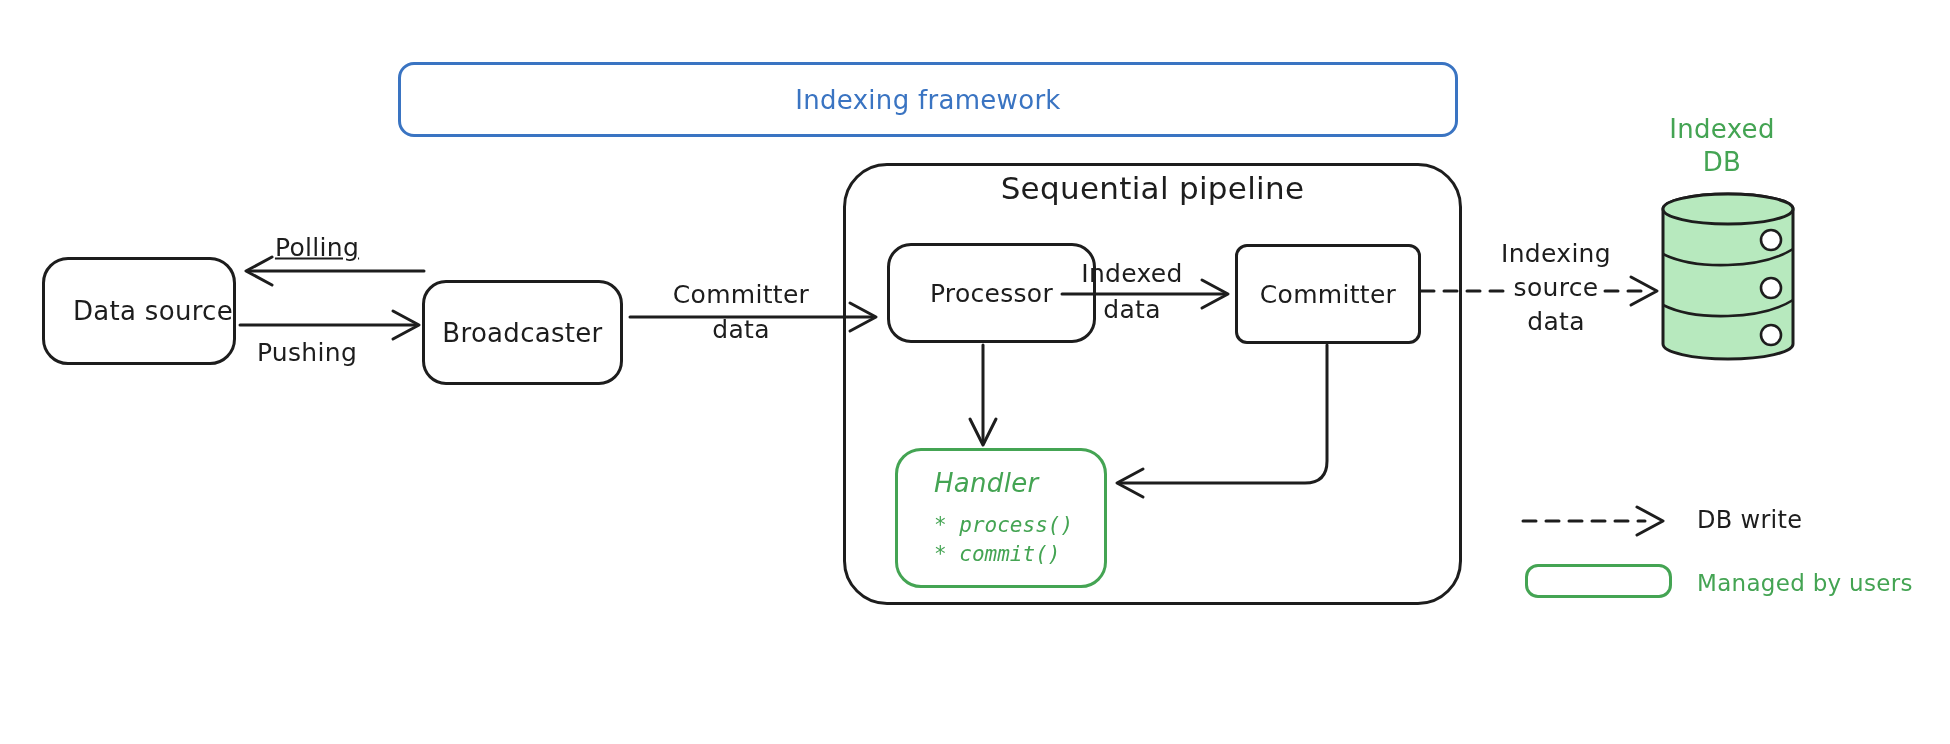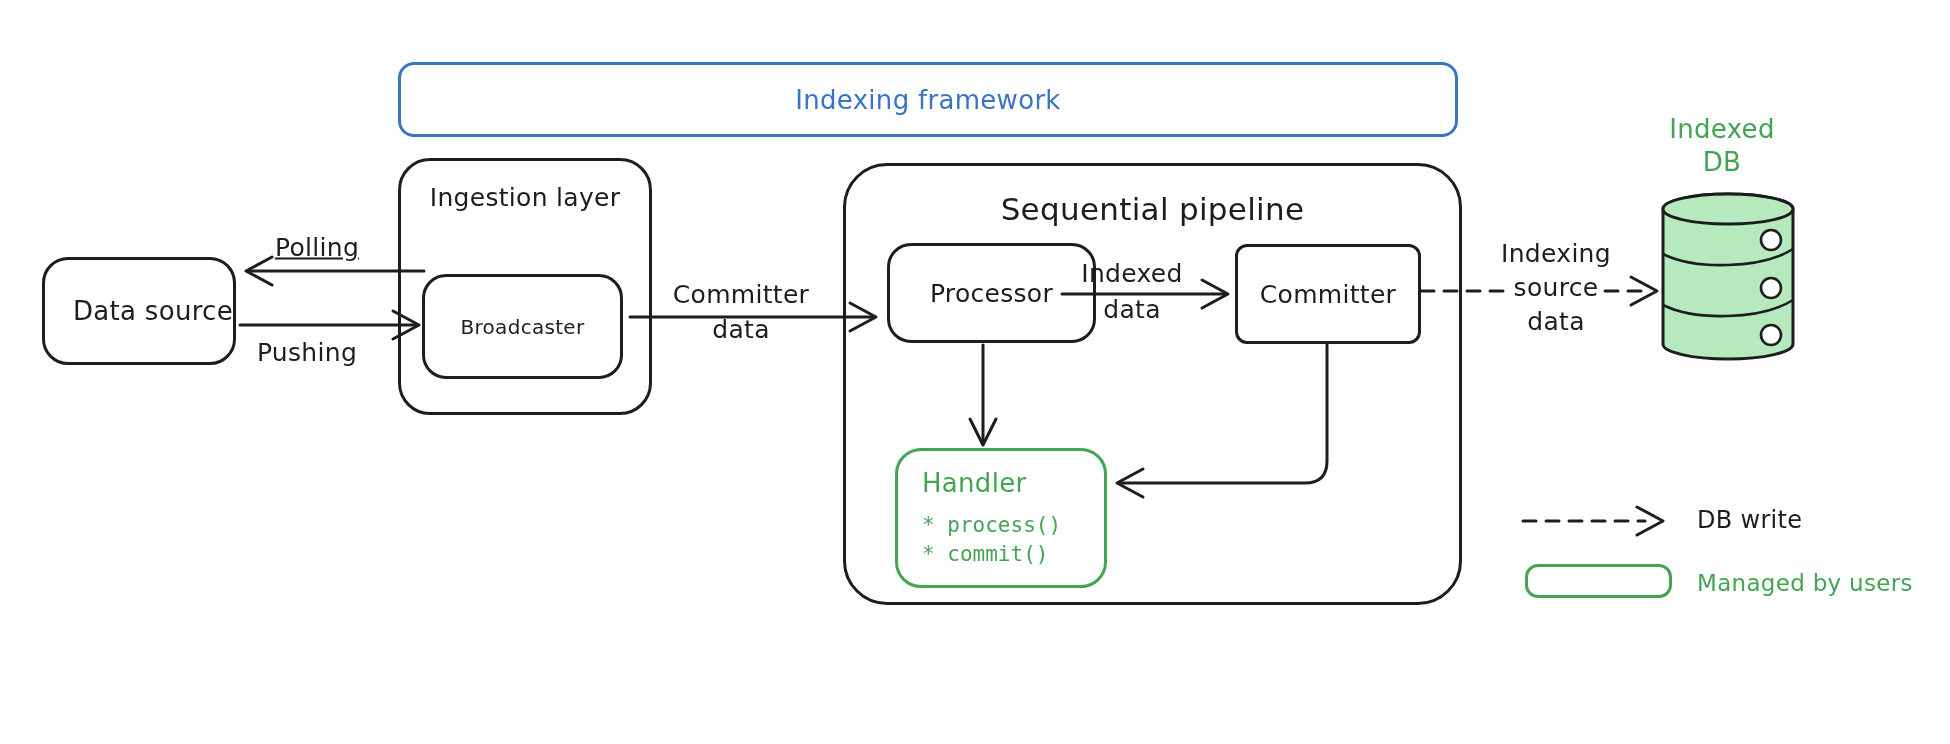--- a/index.html
+++ b/index.html
@@ -9,28 +9,28 @@
   #canvas{
     position:relative;width:1950px;height:744px;background:#fff;overflow:hidden;
     font-family:"DejaVu Sans", sans-serif;color:var(--ink);letter-spacing:.3px;
   }
   .box{position:absolute;border:3px solid var(--ink);background:transparent;box-sizing:border-box;}
   .center{display:flex;align-items:center;justify-content:center;}
   .framework{left:398px;top:62px;width:1060px;height:75px;border-color:var(--blue);border-radius:16px;}
   .framework .lbl{color:var(--blue);font-size:26px;}
   .ingestion{left:398px;top:158px;width:254px;height:257px;border-radius:32px;}
   .ingestion .lbl{margin-top:22px;text-align:center;font-size:25px;}
-  .broadcaster{left:422px;top:274px;width:201px;height:105px;border-radius:24px;font-size:20px;}
+  .broadcaster{left:422px;top:280px;width:201px;height:105px;border-radius:24px;font-size:26px;}
   .datasource{left:42px;top:257px;width:194px;height:108px;border-radius:26px;font-size:26px;justify-content:flex-end;}
   .pipeline{left:843px;top:163px;width:619px;height:442px;border-radius:44px;}
-  .pipeline .lbl{margin-top:25px;text-align:center;font-size:31px;}
+  .pipeline .lbl{margin-top:4px;text-align:center;font-size:31px;}
   .processor{left:887px;top:243px;width:209px;height:100px;border-radius:24px;font-size:25px;}
   .committer{left:1235px;top:244px;width:186px;height:100px;border-radius:12px;font-size:25px;}
   .handler{left:895px;top:448px;width:212px;height:140px;border-radius:26px;border-color:var(--green);}
-  .handler-inner{padding:17px 0 0 24px;}
+  .handler-inner{padding:17px 0 0 36px;font-style:italic;}
   .handler-title{color:var(--green);font-size:26px;line-height:30px;}
   .handler-methods{margin-top:13px;color:var(--green);
     font-family:"DejaVu Sans Mono", monospace;font-size:21px;line-height:29px;letter-spacing:0;}
   .edge-label{position:absolute;transform:translate(-50%,-50%);text-align:center;font-size:25px;white-space:nowrap;}
   .polling-label{left:317px;top:247px;text-decoration:underline;}
   .pushing-label{left:307px;top:352px;}
   .checkpoint-label{left:741px;top:312px;line-height:35px;}
   .indexed-label{left:1132px;top:292px;line-height:36px;}
   .batched-label{left:1556px;top:288px;line-height:34px;z-index:5;}
   .batched-label span{background:#fff;padding:0 5px;display:inline-block;}
@@ -49,23 +49,20 @@
 </style>
 </head>
 <body>
 
 <div id="canvas">
 
   <div class="box framework center">
     <div class="lbl">Indexing framework</div>
   </div>
 
-  <div class="box ingestion">
-    <div class="lbl">Ingestion layer</div>
-  </div>
   <div class="box broadcaster center">
     <span>Broadcaster</span>
   </div>
 
   <div class="box datasource center">
     <span>Data source</span>
   </div>
 
   <div class="box pipeline">
     <div class="lbl">Sequential pipeline</div>

